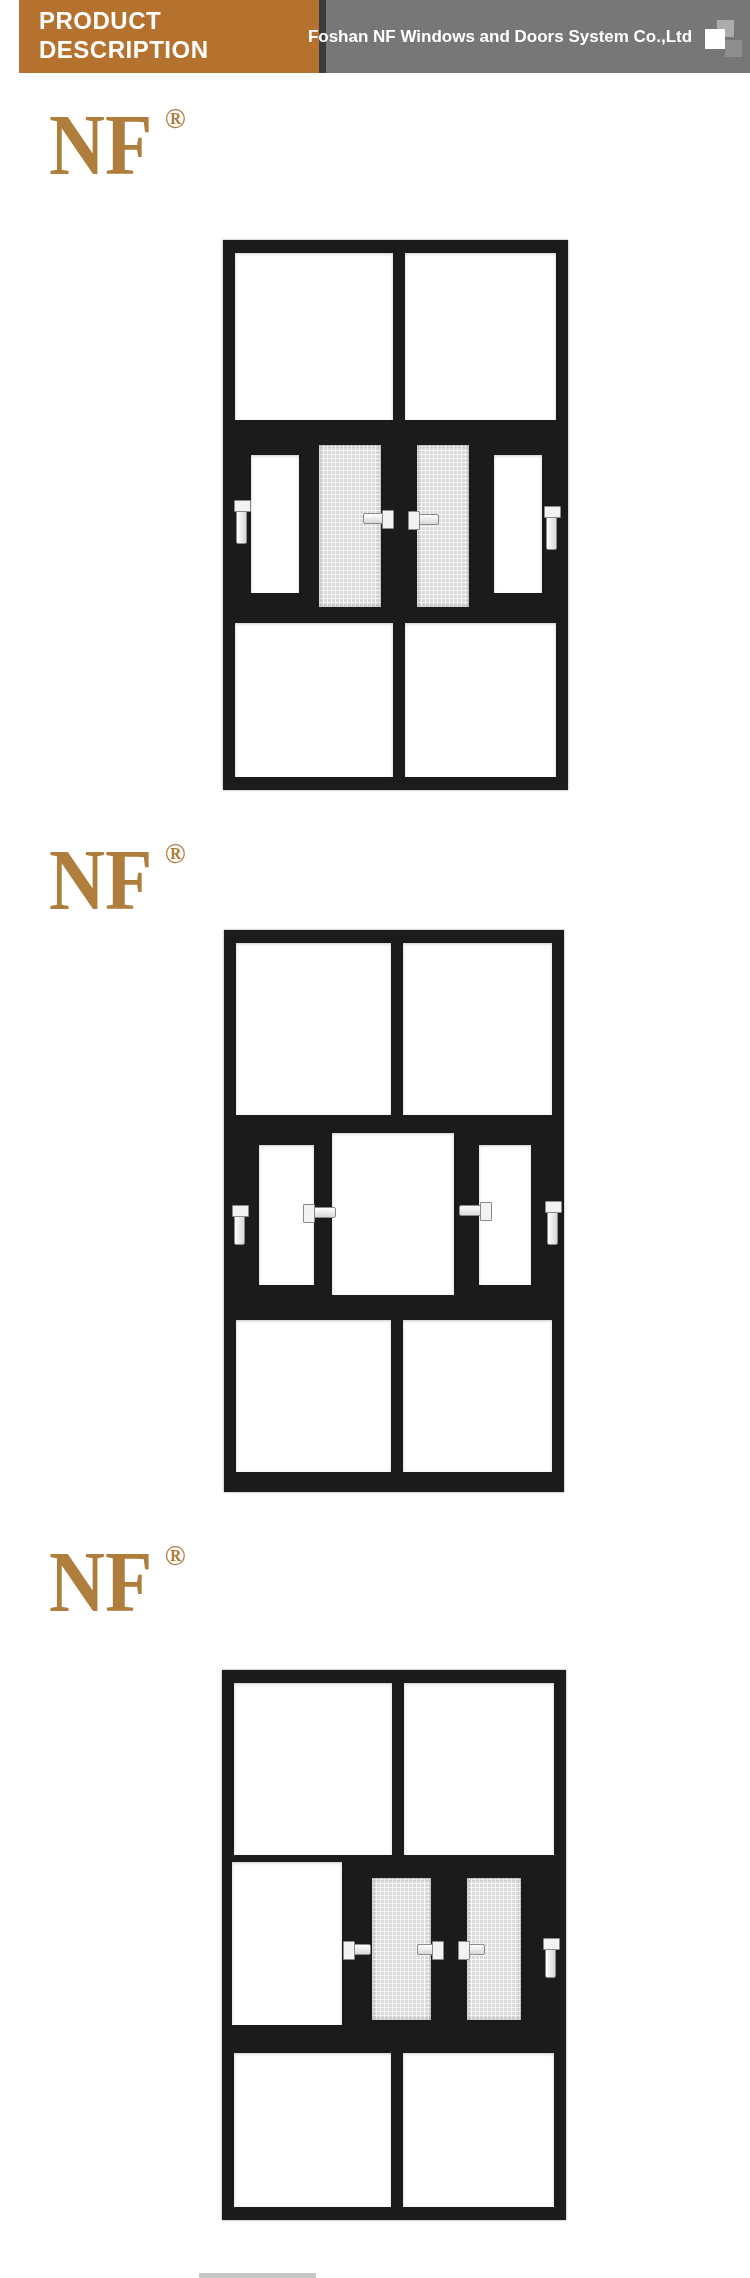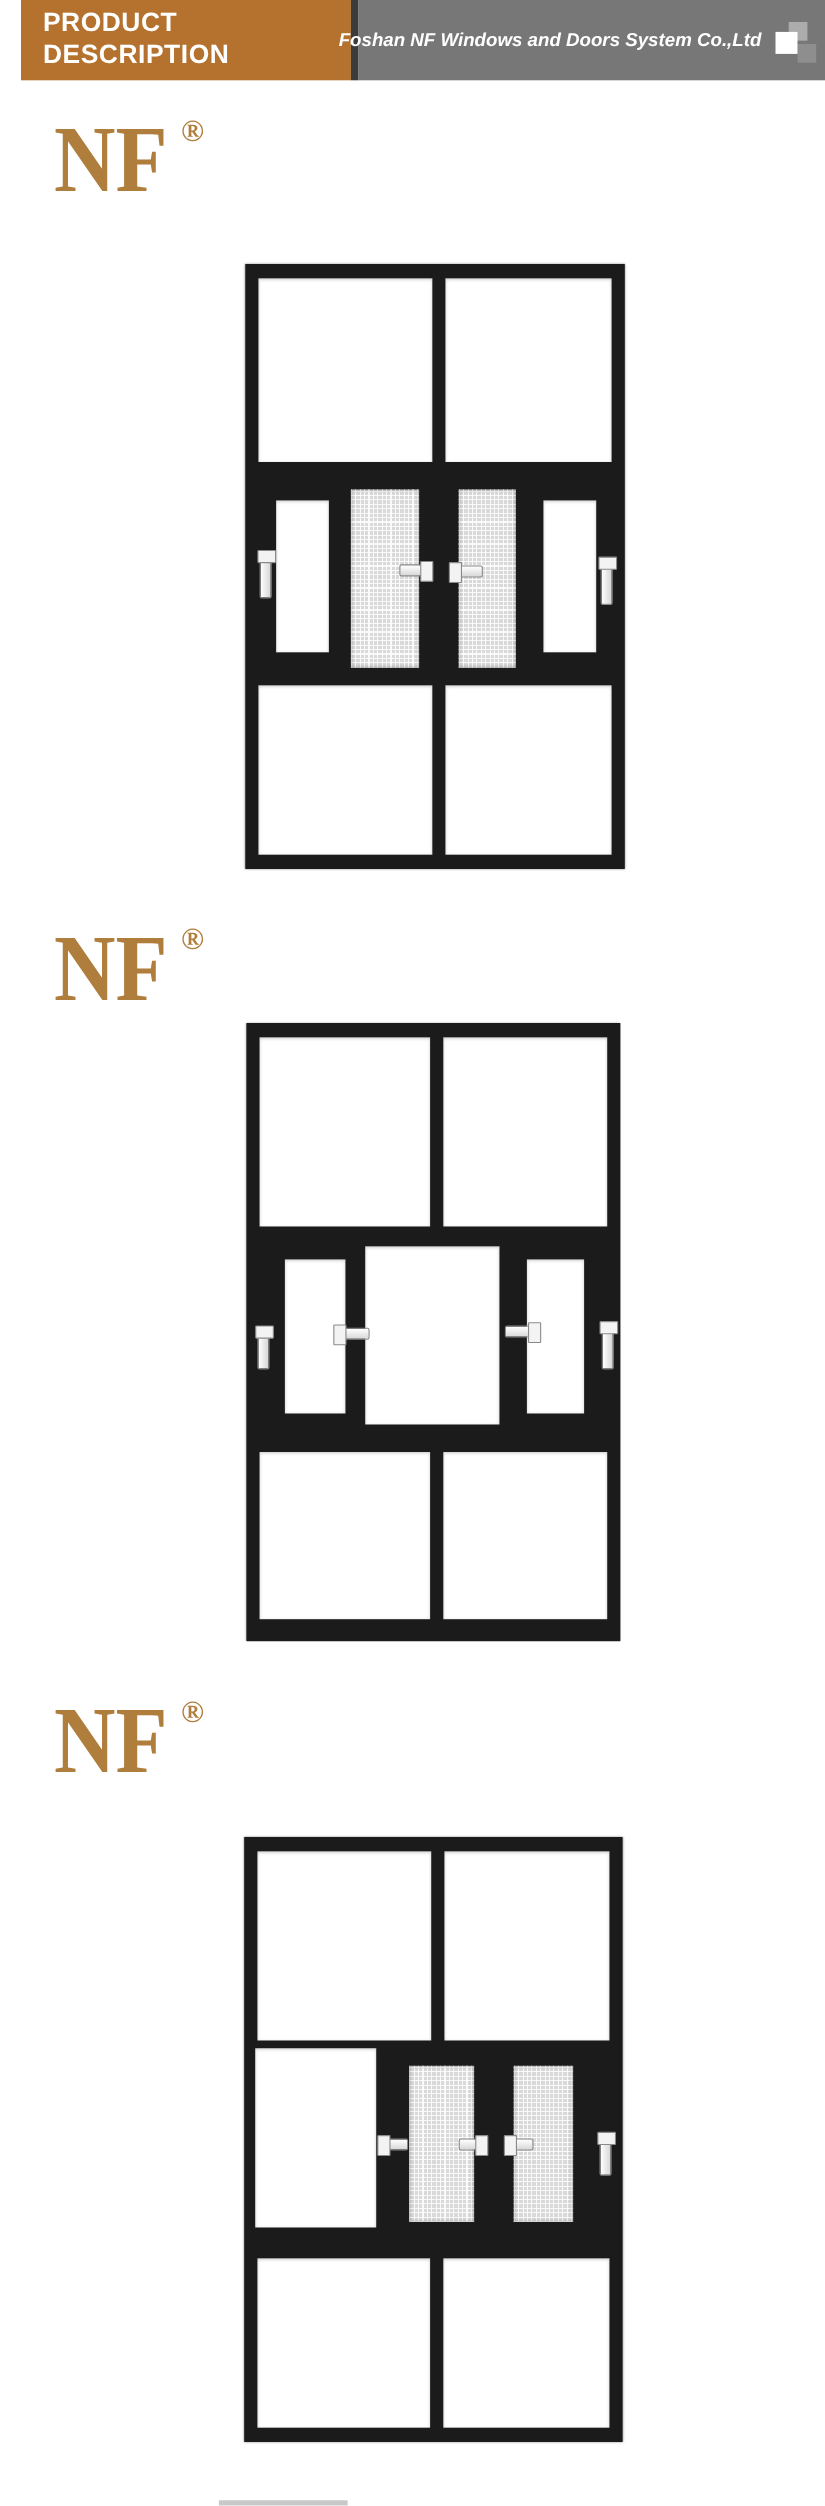--- a/index.html
+++ b/index.html
@@ -15,21 +15,21 @@
   #screen{position:relative;width:750px;height:2278px;background:#fff;overflow:hidden;
           font-family:"Liberation Sans",sans-serif;margin-left:19px;}
 
   
   .hdr-left{position:absolute;left:0;top:0;width:300px;height:73px;background:var(--accent-orange);}
   .hdr-title{position:absolute;left:20px;top:6px;color:#fff;font-weight:bold;font-size:24px;
              line-height:29px;letter-spacing:.5px;}
   .hdr-divider{position:absolute;left:300px;top:0;width:7px;height:73px;background:var(--header-divider);}
   .hdr-right{position:absolute;left:307px;top:0;width:443px;height:73px;background:var(--header-gray);}
   .hdr-company{position:absolute;left:15px;right:110px;top:0;height:73px;display:flex;align-items:center;
-               justify-content:center;color:#fff;font-size:17px;font-style:italic;font-weight:bold;
+               justify-content:center;color:#fff;font-size:17px;font-weight:bold;
                white-space:nowrap;}
   .hdr-icon{position:absolute;left:379px;top:20px;width:40px;height:40px;}
   .sq{position:absolute;}
   .sq-light{left:12px;top:0;width:17px;height:17px;background:#ACACAC;}
   .sq-dark{left:20px;top:20px;width:17px;height:17px;background:#8E8E8E;}
   .sq-white{left:0;top:9px;width:20px;height:20px;background:#fff;z-index:2;}
 
   
   .nf-logo{position:absolute;left:30px;color:var(--logo-gold);font-family:"Liberation Serif",serif;
            font-weight:bold;white-space:nowrap;}

